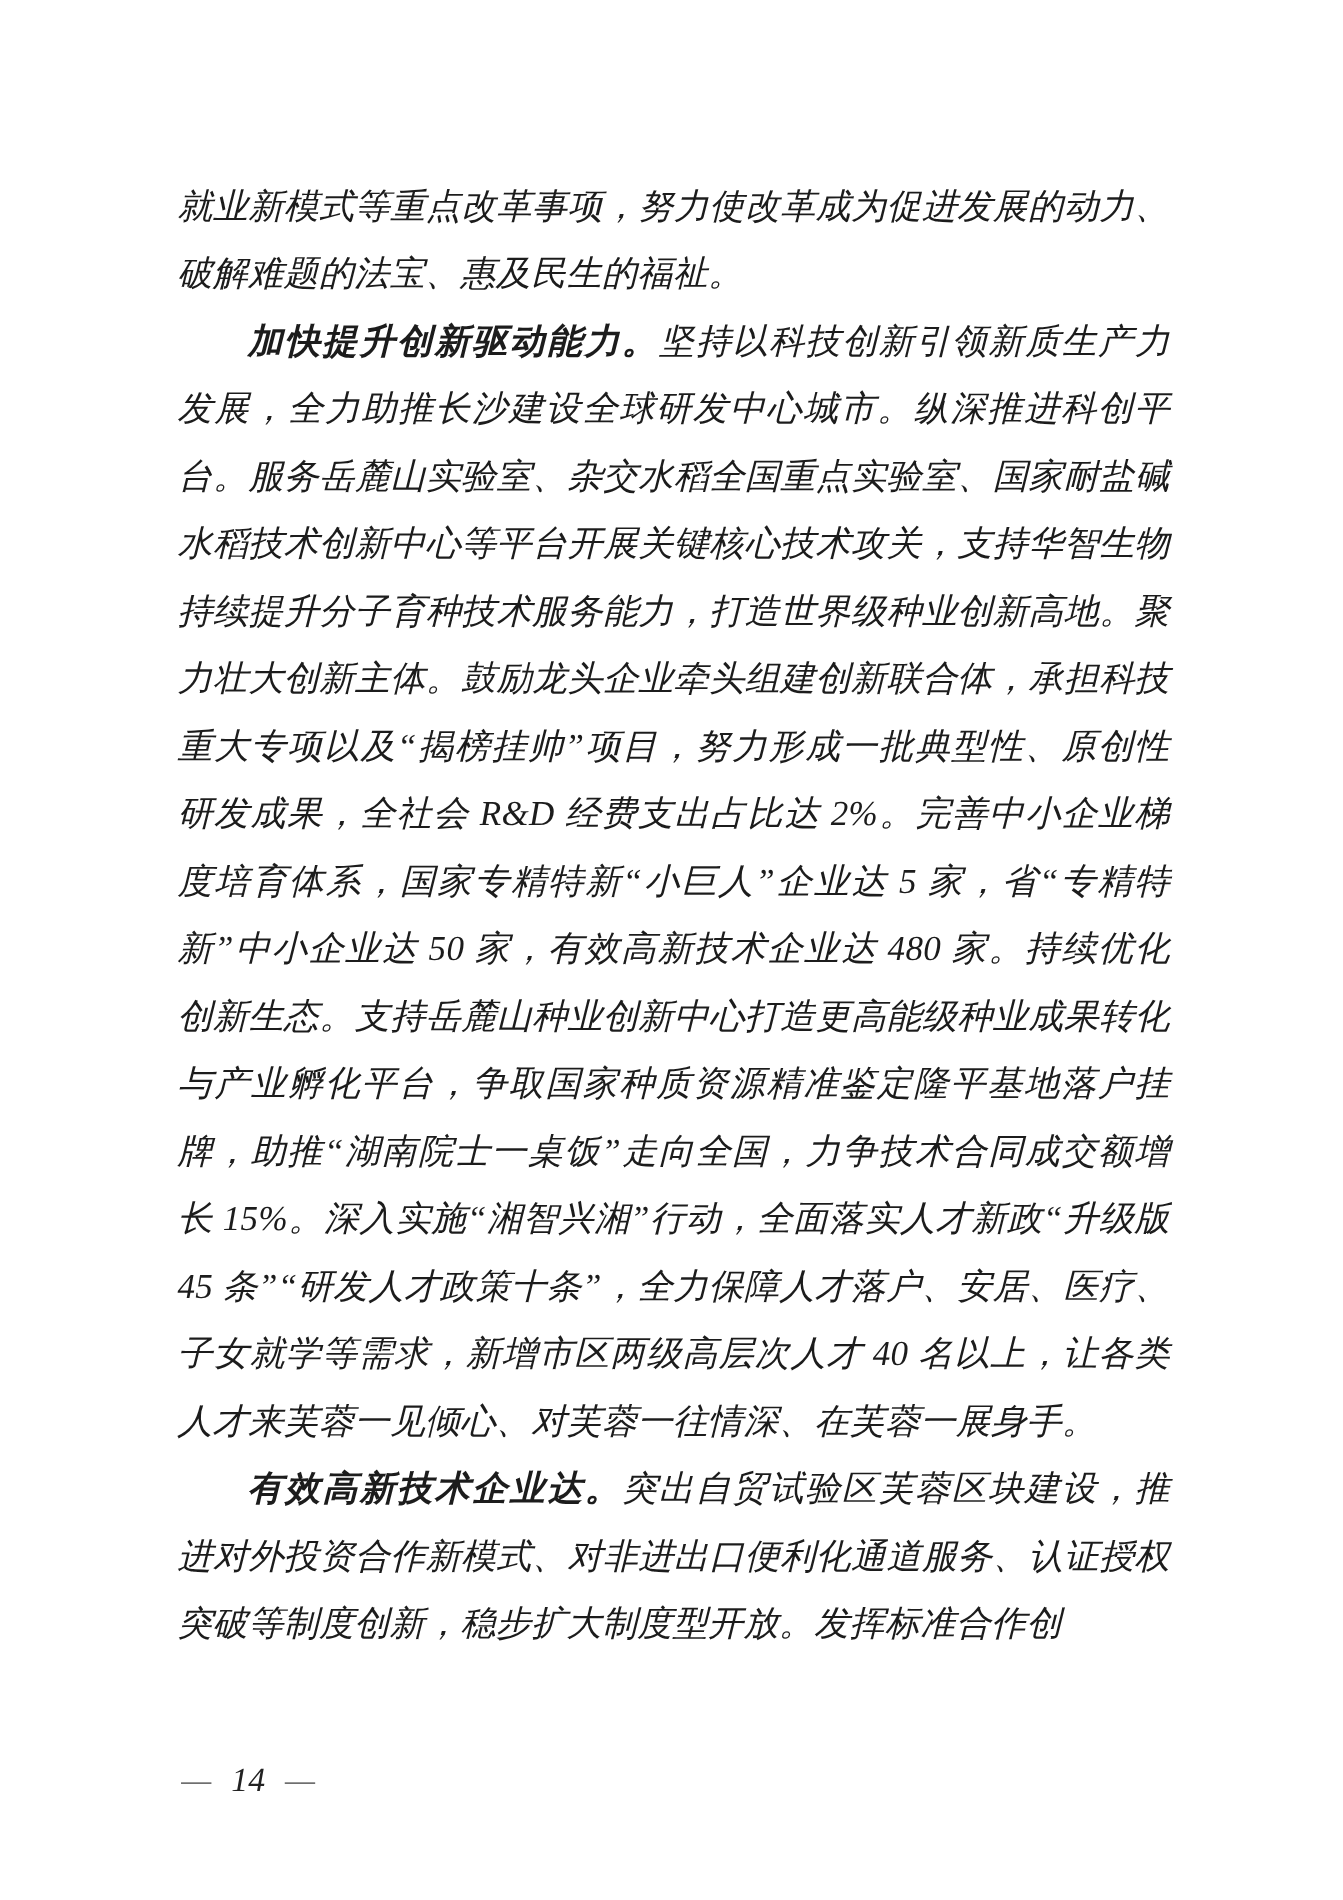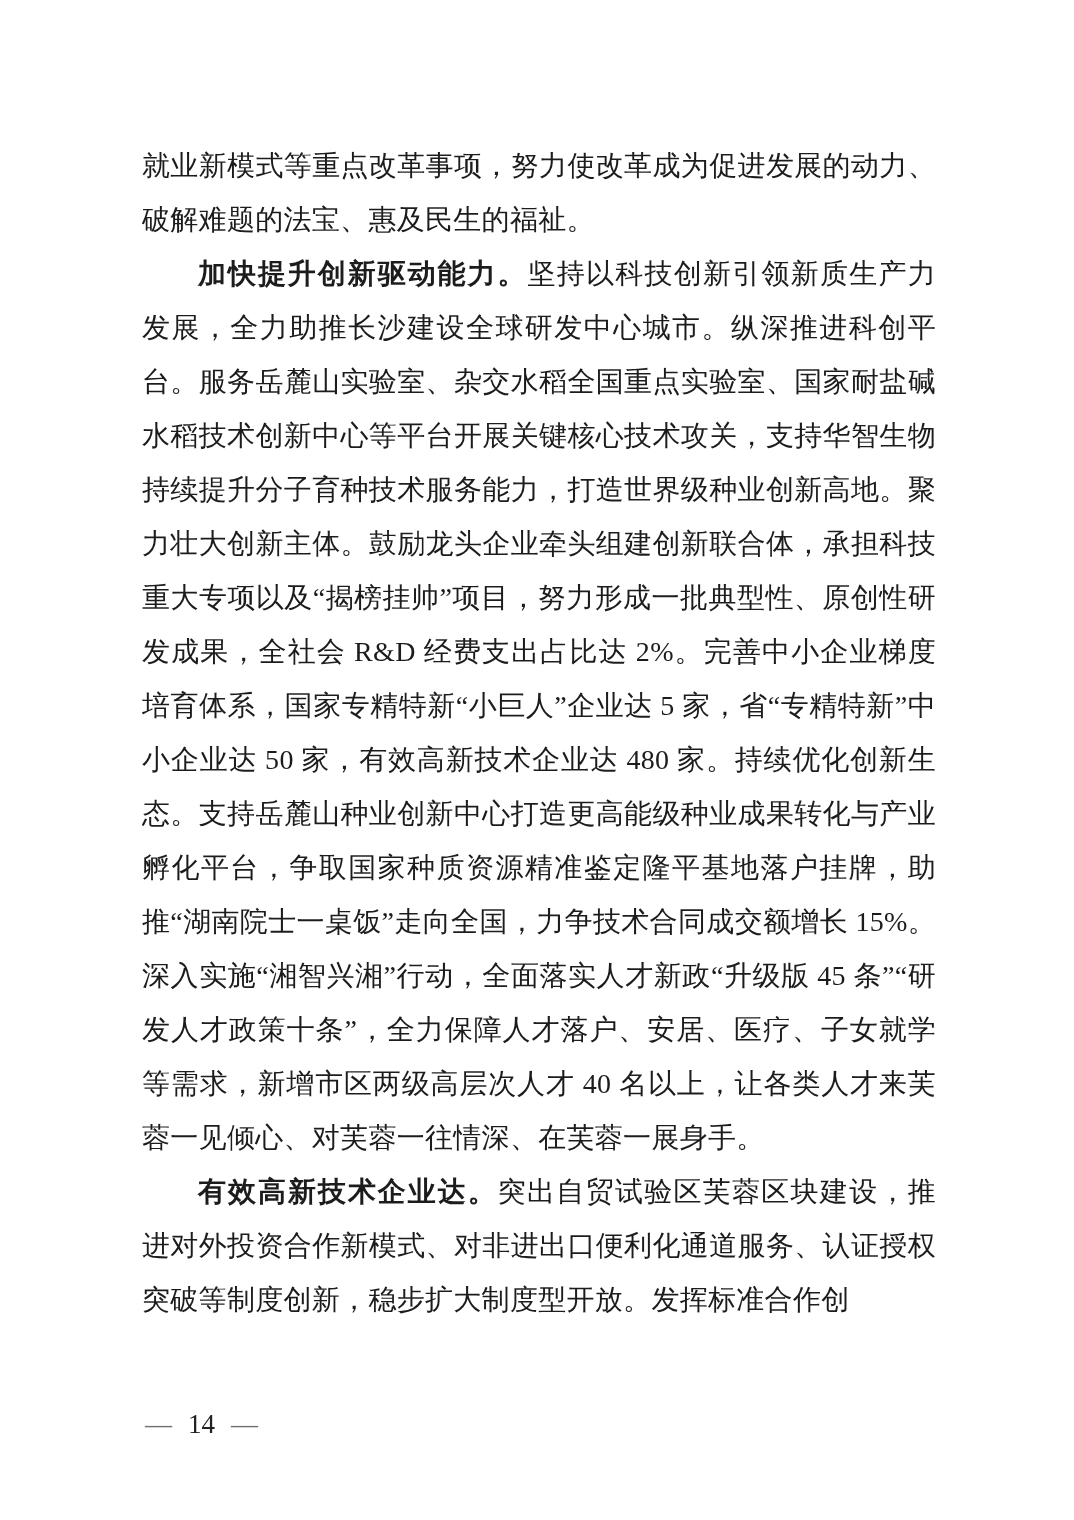--- a/index.html
+++ b/index.html
@@ -13,20 +13,21 @@
     position: relative;
     font-family: "Liberation Serif", "DejaVu Serif", serif;
     overflow: hidden;
   }
   .page {
     position: absolute;
     left: 0; top: 0;
     width: 1074px;
     height: 1520px;
     background: #ffffff;
+    font-style: italic;
   }
   .content {
     position: absolute;
     left: 142px;
     top: 139px;
     width: 794px;
     color: #1c1c1c;
   }
   .para {
     margin: 0;

